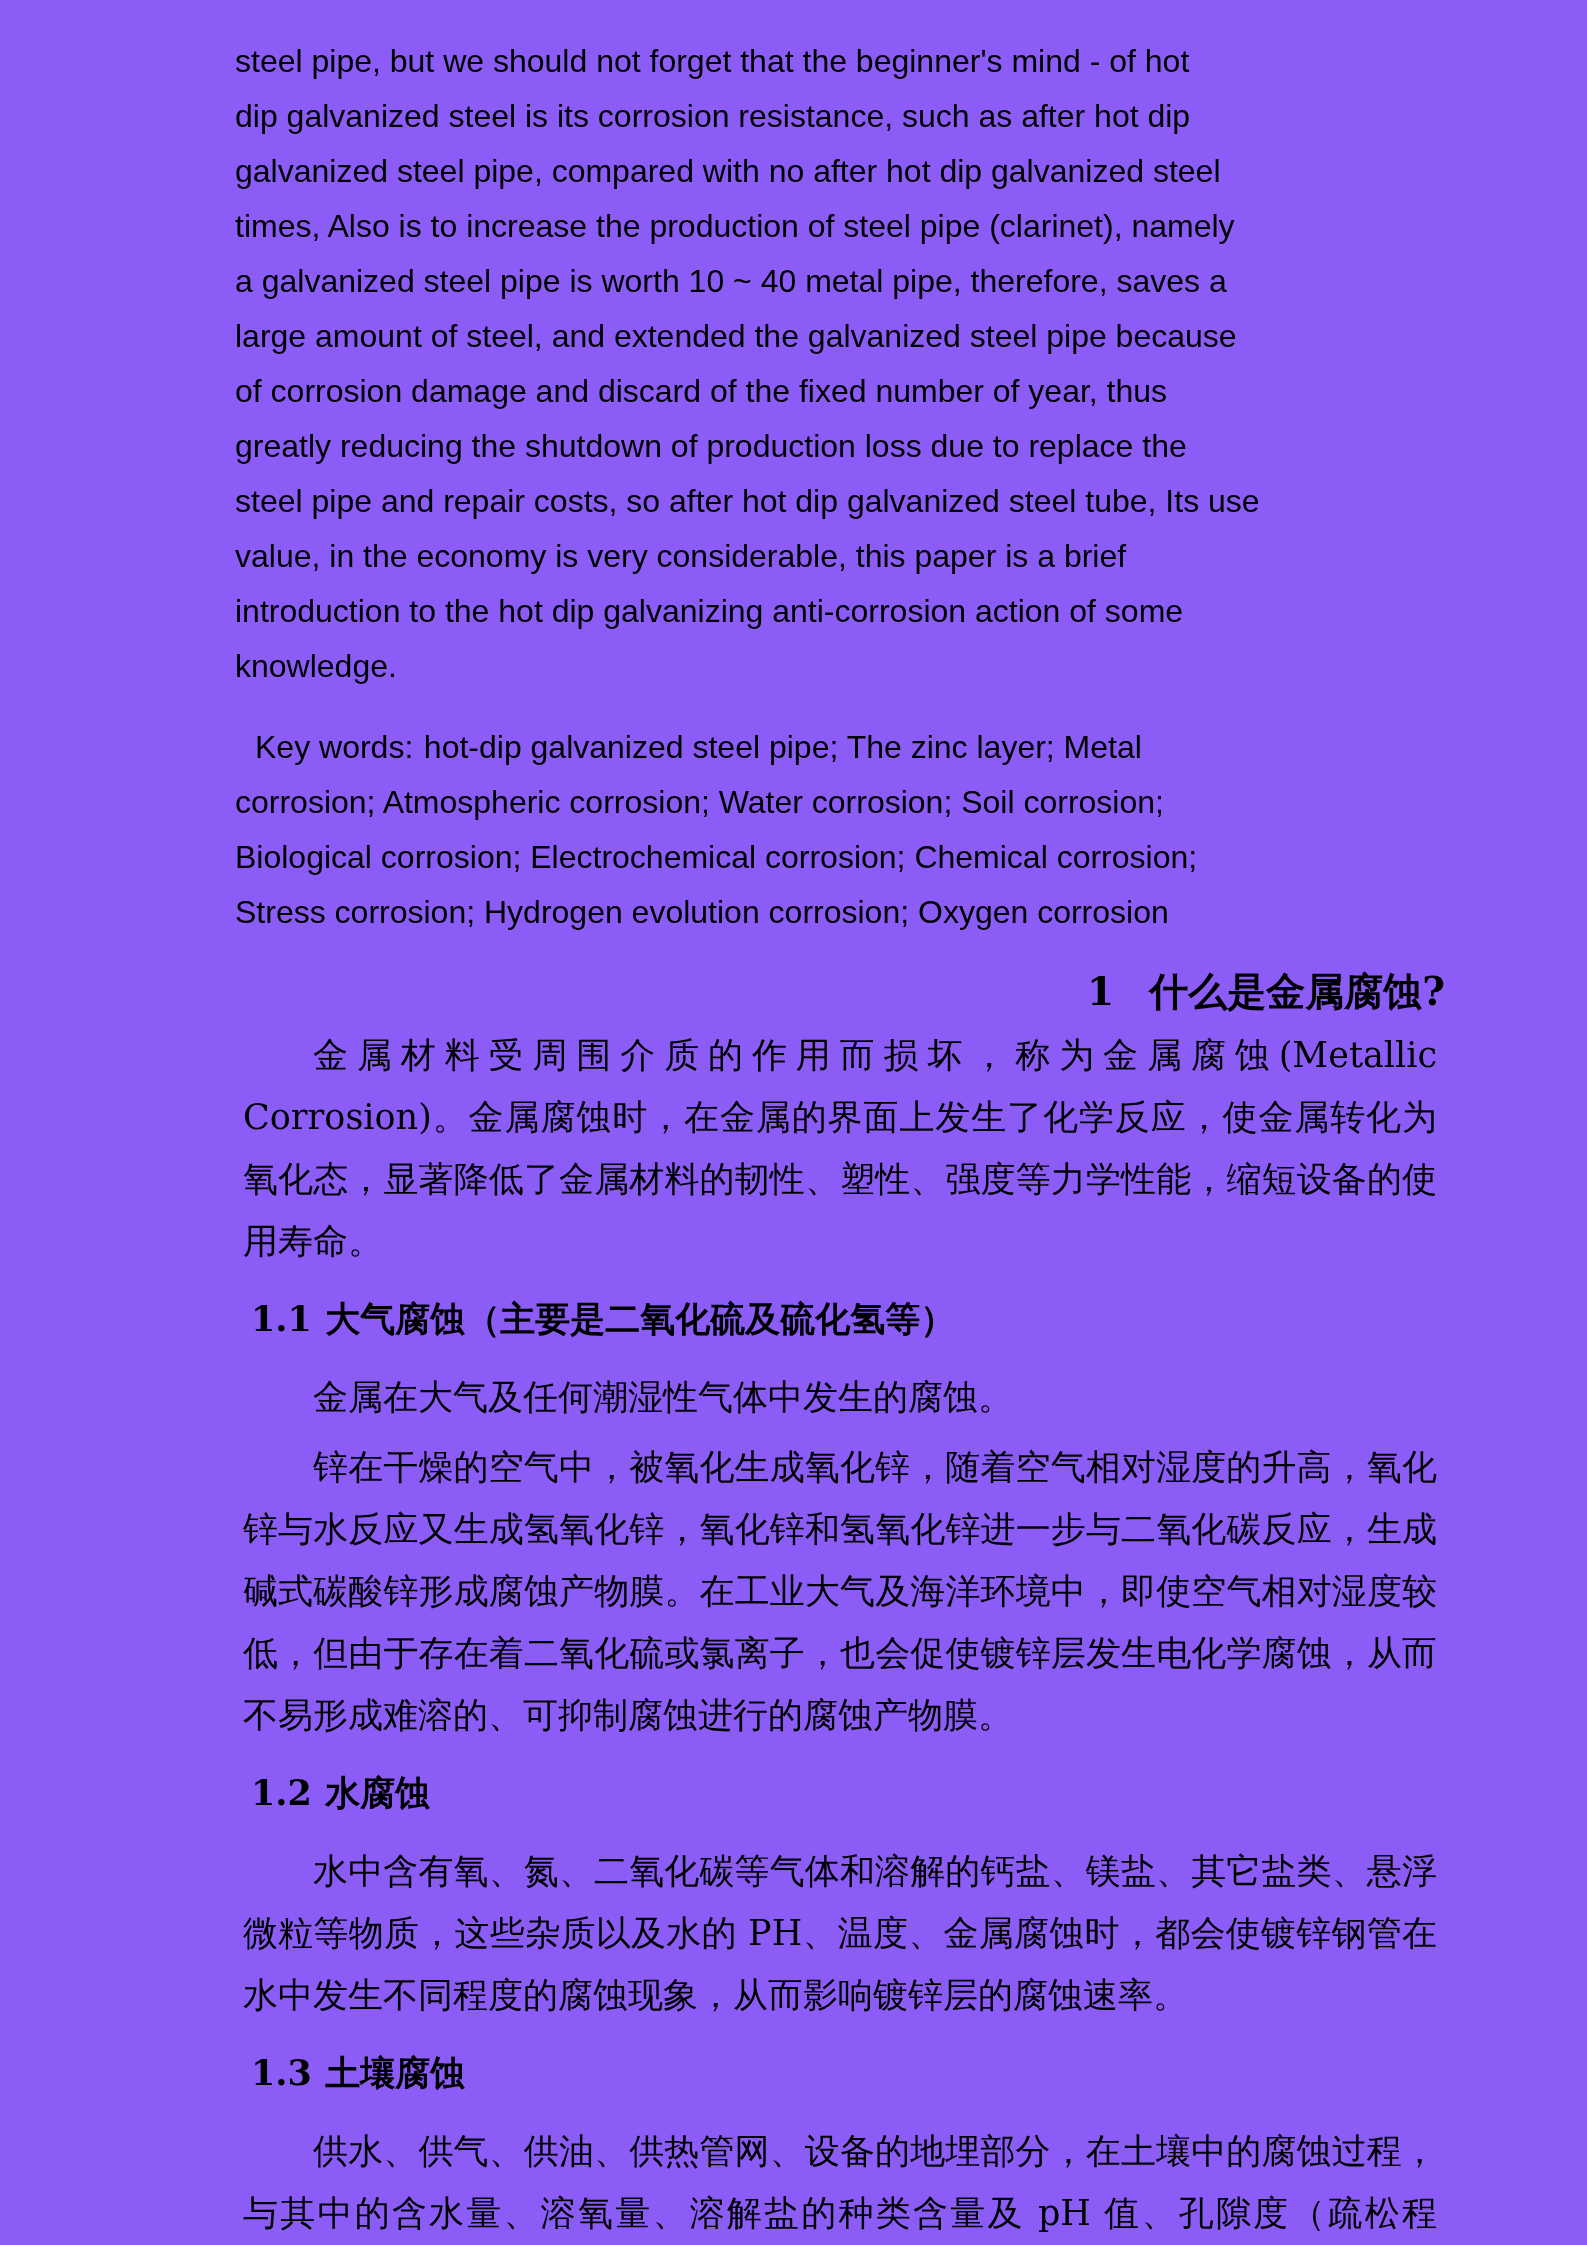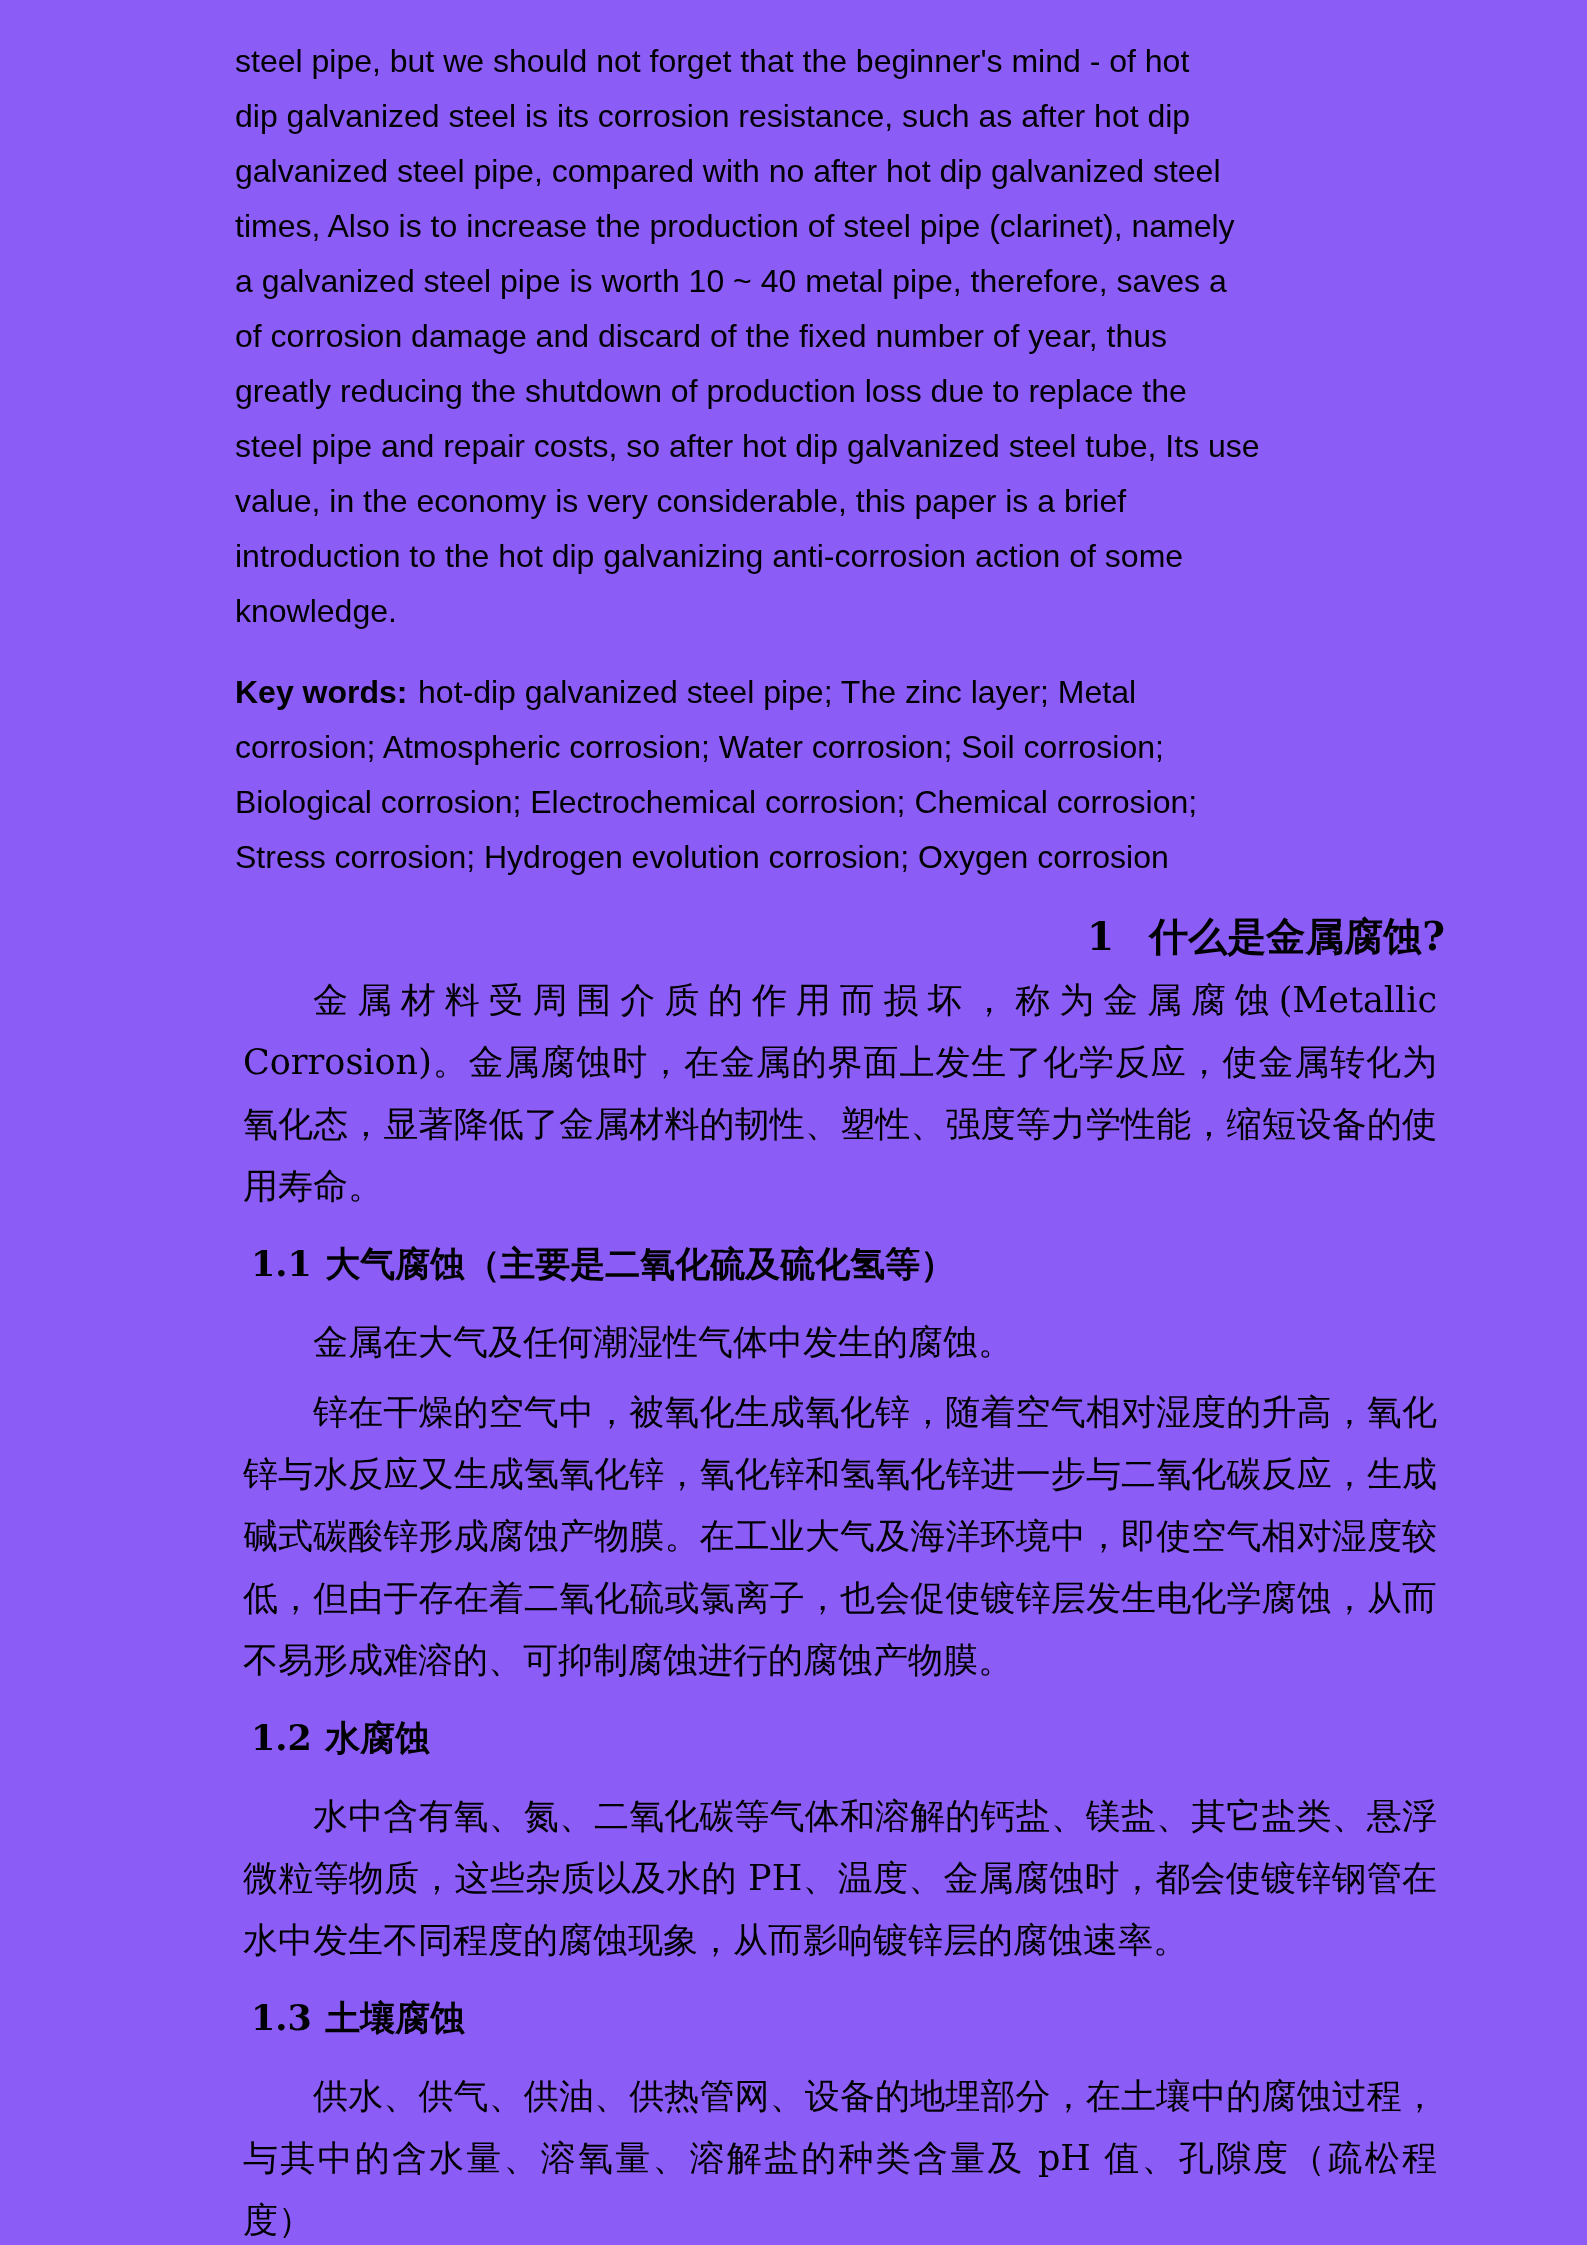--- a/index.html
+++ b/index.html
@@ -15,21 +15,21 @@
   }
   
   .en {
     font-family: "Liberation Sans", sans-serif;
     font-size: 32px;
     line-height: 55px;
     font-weight: 400;
   }
   .en-line { white-space: nowrap; }
   .keywords { margin-top: 26px; }
-  .kw-label { font-weight: 700; margin-right: 0.33em; }
+  .kw-label { font-weight: 400; margin-right: 0.33em; margin-left: 20px; }
 
   
   .zh {
     font-family: "DejaVu Serif", serif;
     font-size: 35px;
     line-height: 62px;
   }
   p.zh {
     margin: 8px;
     text-indent: 2em;
@@ -64,20 +64,21 @@
 
       <div class="en-line">dip galvanized steel is its corrosion resistance, such as after hot dip</div>
 
       <div class="en-line">galvanized steel pipe, compared with no after hot dip galvanized steel</div>
 
 
       <div class="en-line">times, Also is to increase the production of steel pipe (clarinet), namely</div>
 
       <div class="en-line">a galvanized steel pipe is worth 10 ~ 40 metal pipe, therefore, saves a</div>
 
+      <div class="en-line">large amount of steel, and extended the galvanized steel pipe because</div>
 
       <div class="en-line">of corrosion damage and discard of the fixed number of year, thus</div>
 
       <div class="en-line">greatly reducing the shutdown of production loss due to replace the</div>
 
       <div class="en-line">steel pipe and repair costs, so after hot dip galvanized steel tube, Its use</div>
 
       <div class="en-line">value, in the economy is very considerable, this paper is a brief</div>
 
       <div class="en-line">introduction to the hot dip galvanizing anti-corrosion action of some</div>

